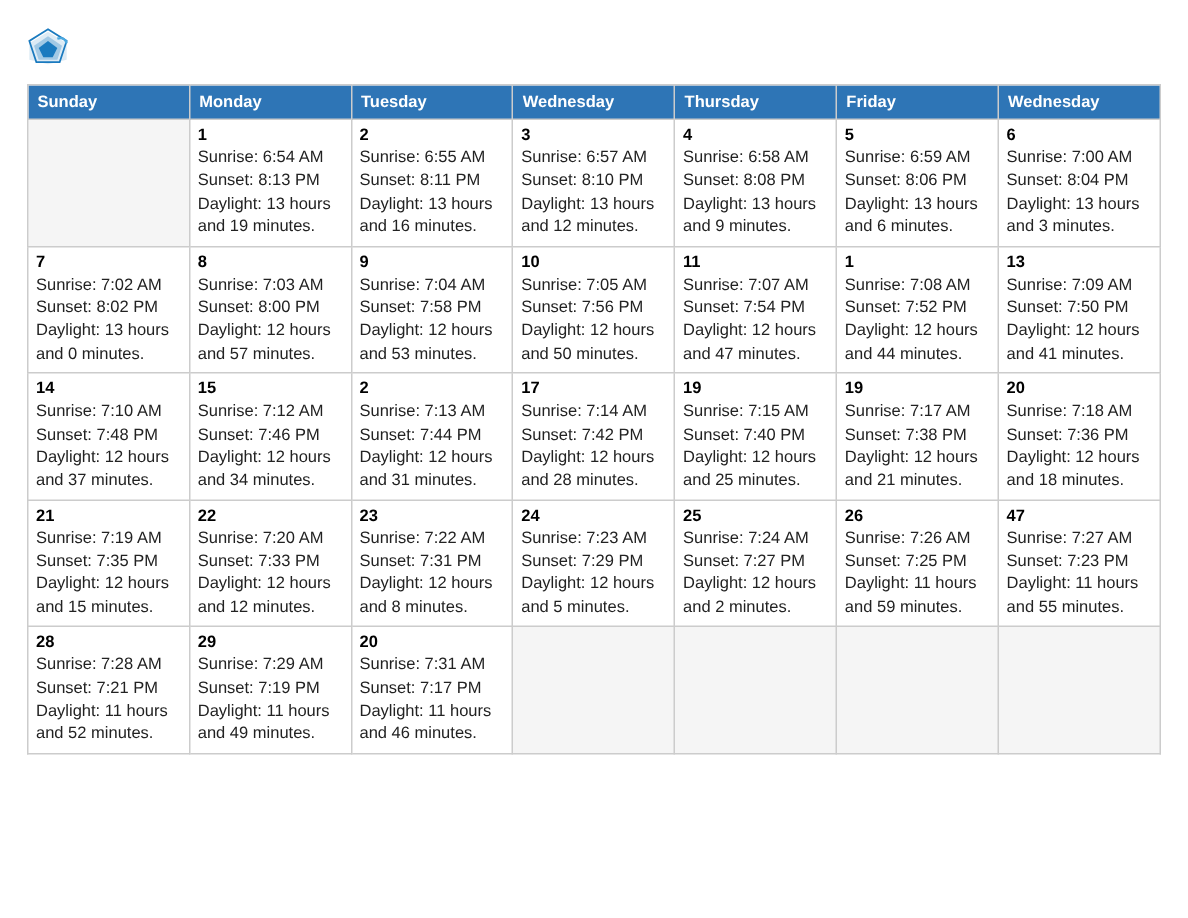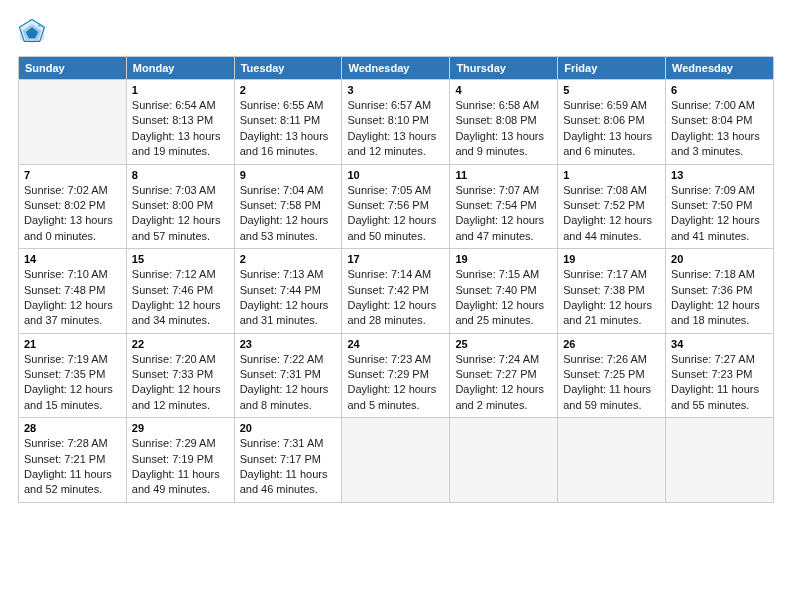--- a/index.html
+++ b/index.html
@@ -238,21 +238,21 @@
           </td>
           <td>
             <span class="day-number">25</span>
             <div class="day-info">Sunrise: 7:24 AM<br>Sunset: 7:27 PM<br>Daylight: 12 hours<br>and 2 minutes.</div>
           </td>
           <td>
             <span class="day-number">26</span>
             <div class="day-info">Sunrise: 7:26 AM<br>Sunset: 7:25 PM<br>Daylight: 11 hours<br>and 59 minutes.</div>
           </td>
           <td>
-            <span class="day-number">34</span>
+            <span class="day-number">47</span>
             <div class="day-info">Sunrise: 7:27 AM<br>Sunset: 7:23 PM<br>Daylight: 11 hours<br>and 55 minutes.</div>
           </td>
         </tr>
         <tr>
           <td>
             <span class="day-number">28</span>
             <div class="day-info">Sunrise: 7:28 AM<br>Sunset: 7:21 PM<br>Daylight: 11 hours<br>and 52 minutes.</div>
           </td>
           <td>
             <span class="day-number">29</span>

